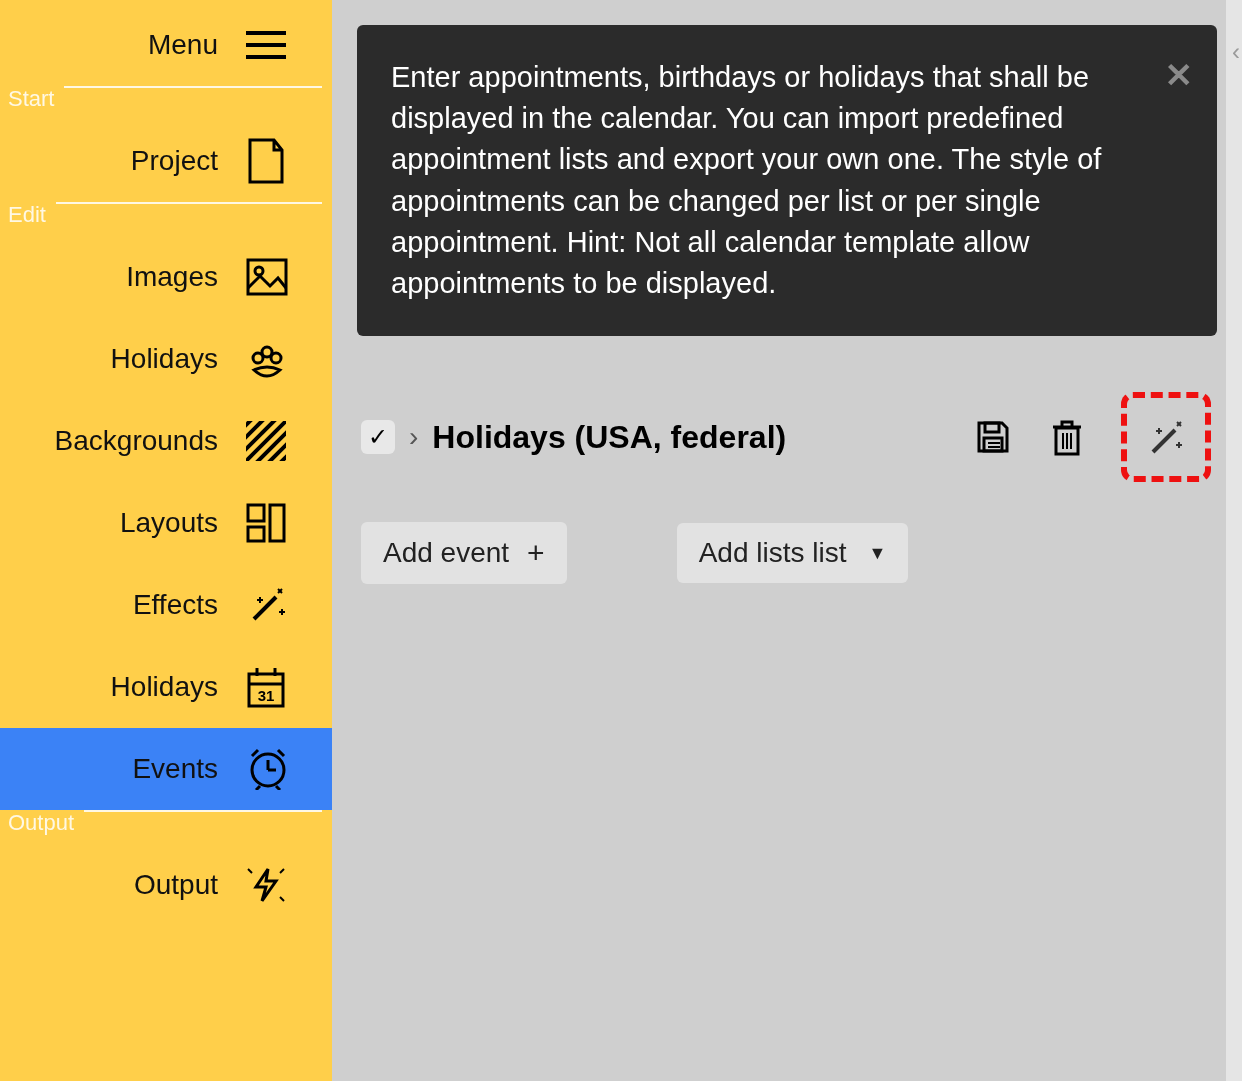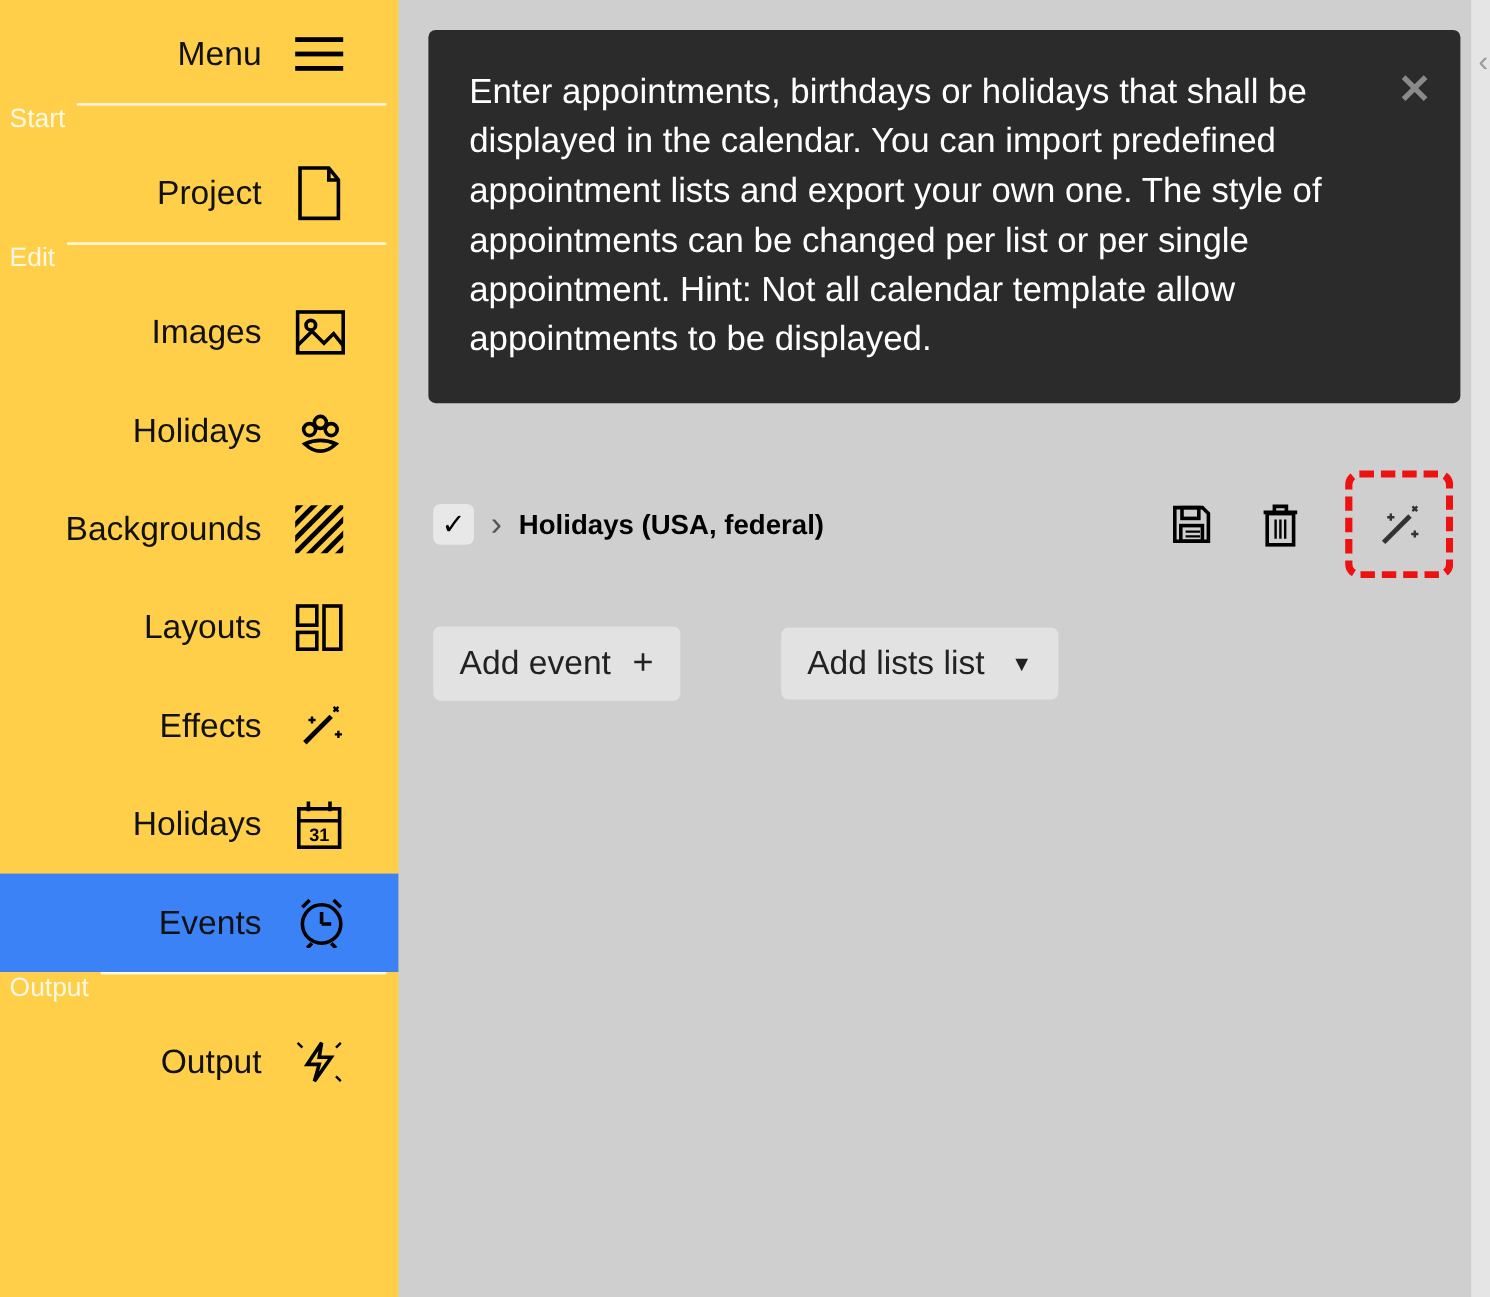--- a/index.html
+++ b/index.html
@@ -91,21 +91,21 @@
     border-radius:6px;
     display:flex; align-items:center; justify-content:center;
     font-size:24px;
   }
   .chev {
     font-size:28px;
     color:#555;
     margin: 0 14px 0 14px;
   }
   .list-title {
-    font-size:23px;
+    font-size:32px;
     font-weight:700;
   }
   .header-actions {
     margin-left:auto;
     display:flex;
     align-items:center;
     gap: 34px;
   }
   .header-actions .icon-btn {
     width:40px; height:40px;
@@ -116,21 +116,21 @@
     width:90px; height:90px;
     border:6px dashed #e11;
     border-radius:12px;
     display:flex; align-items:center; justify-content:center;
   }
 
   .btn-row {
     display:flex;
     align-items:center;
     margin-top: 40px;
-    gap: 84px;
+    gap: 110px;
     padding-left: 4px;
   }
   .btn {
     background:#e2e2e2;
     border-radius:6px;
     padding: 14px 22px;
     font-size:28px;
     display:flex;
     align-items:center;
     gap:18px;

